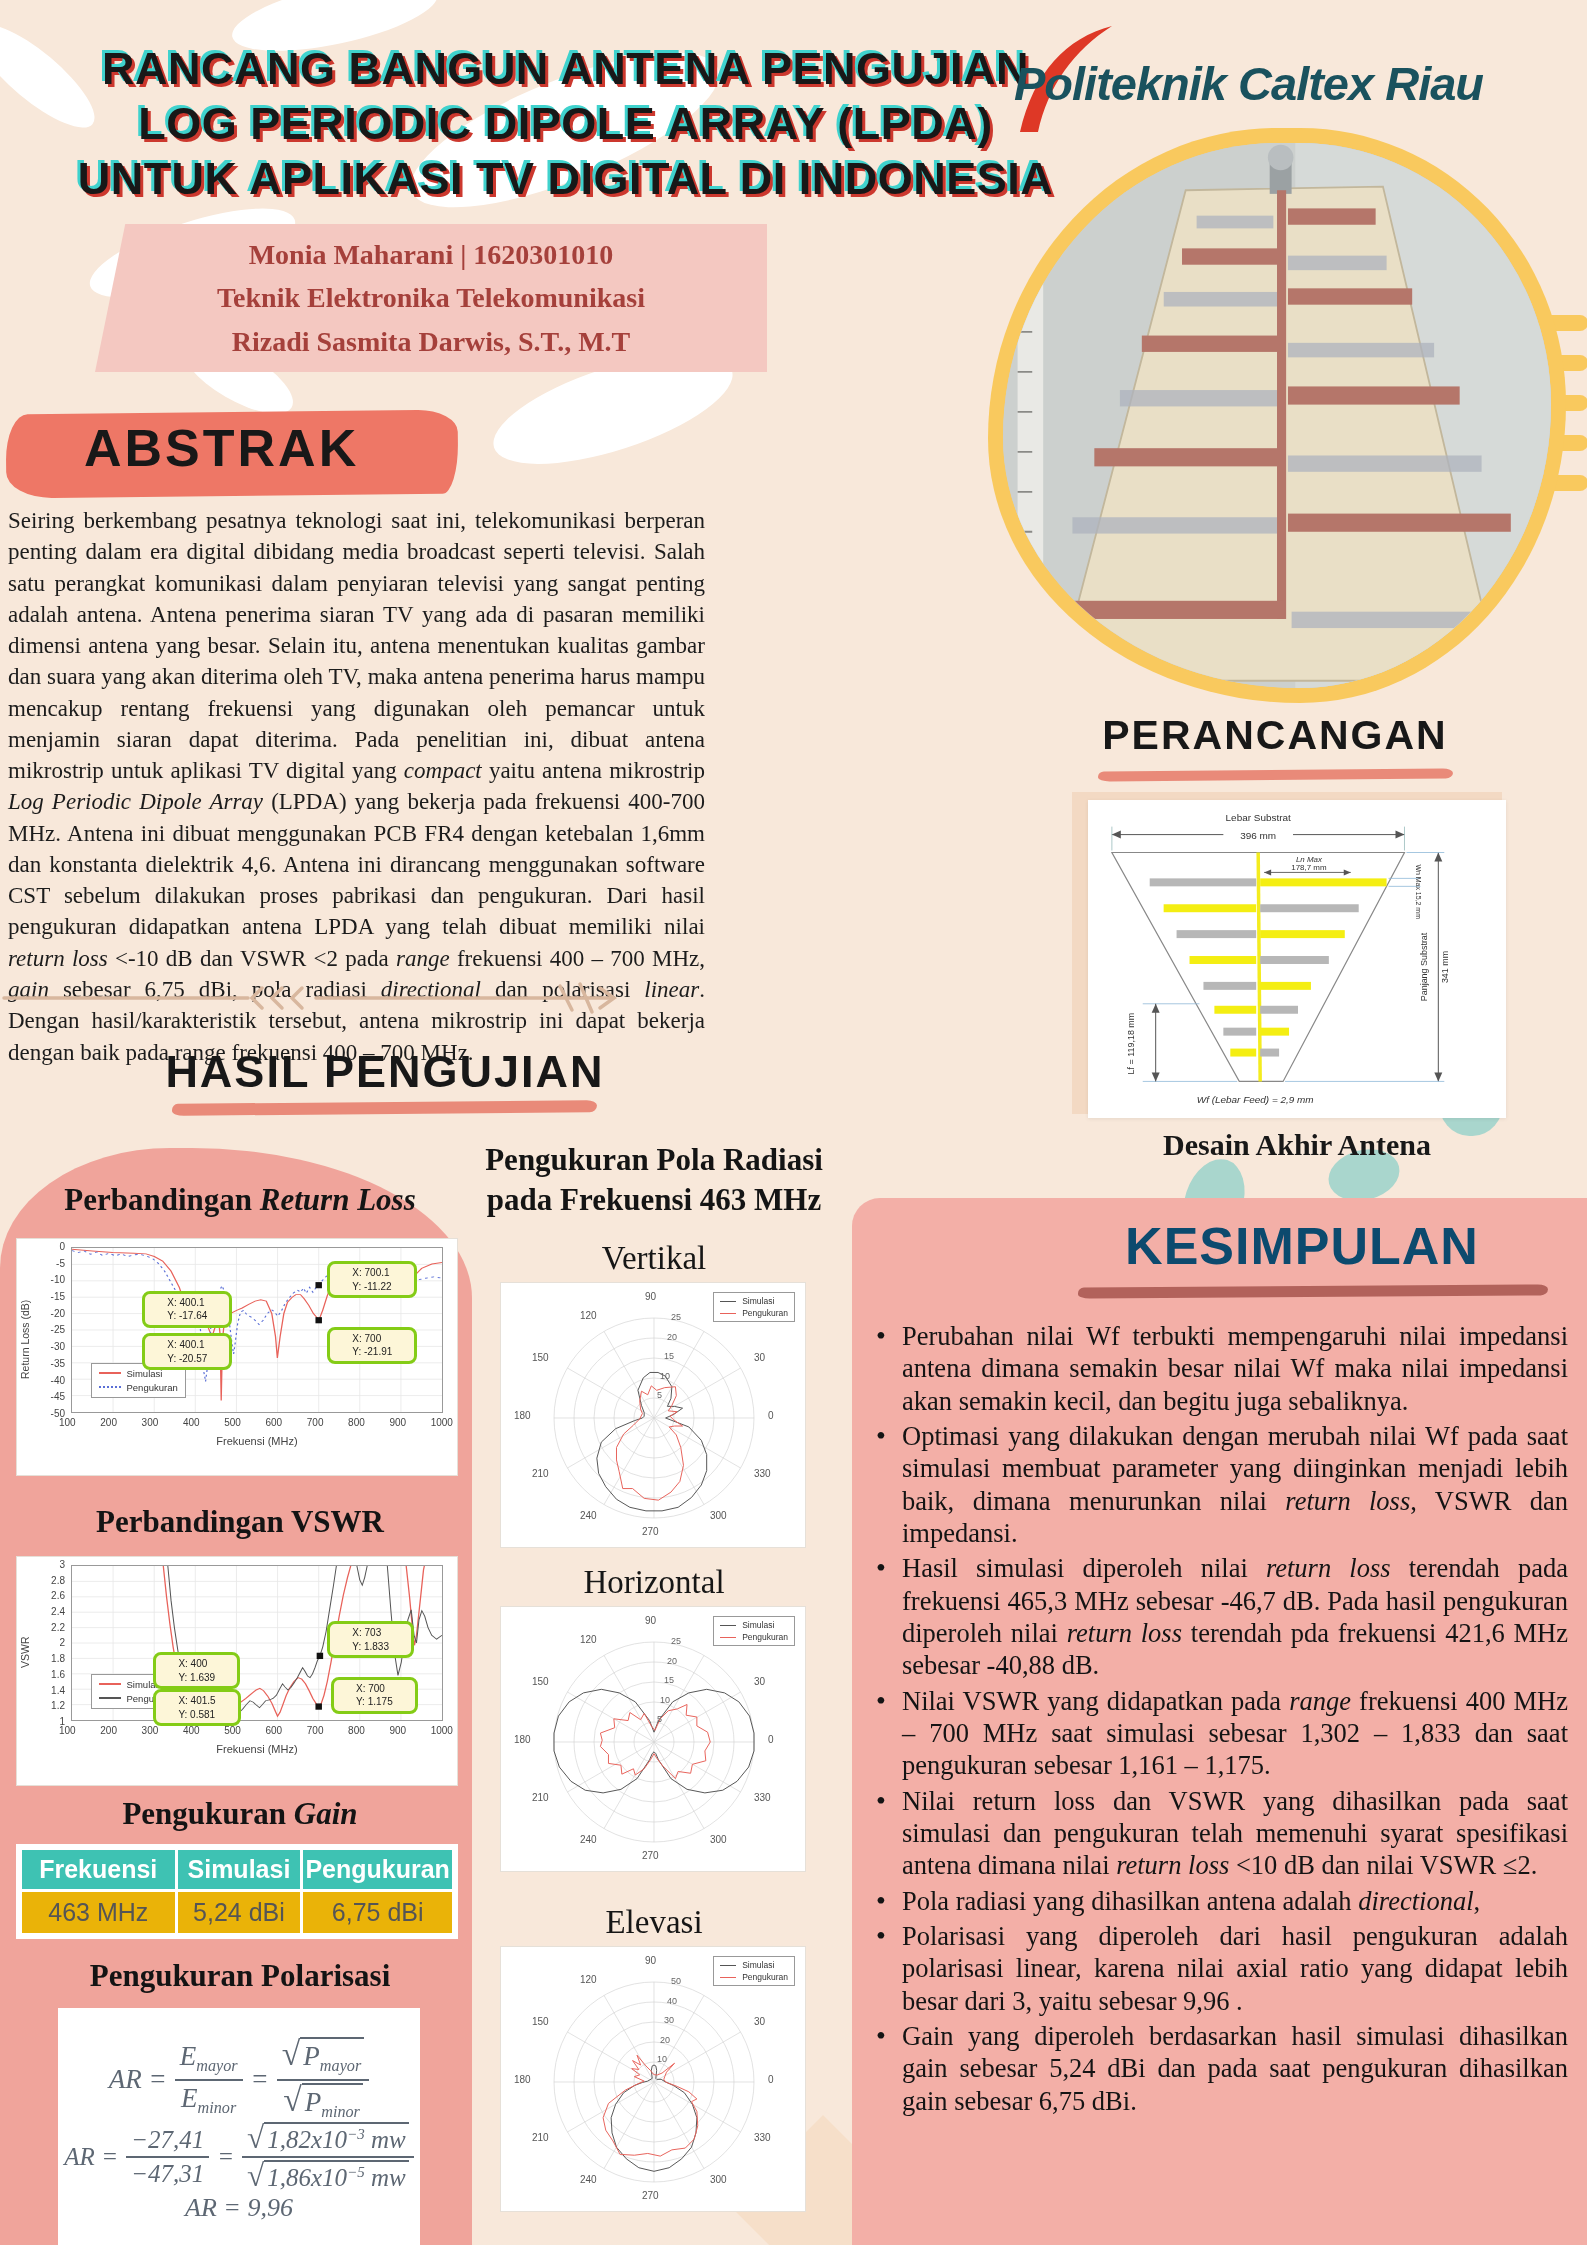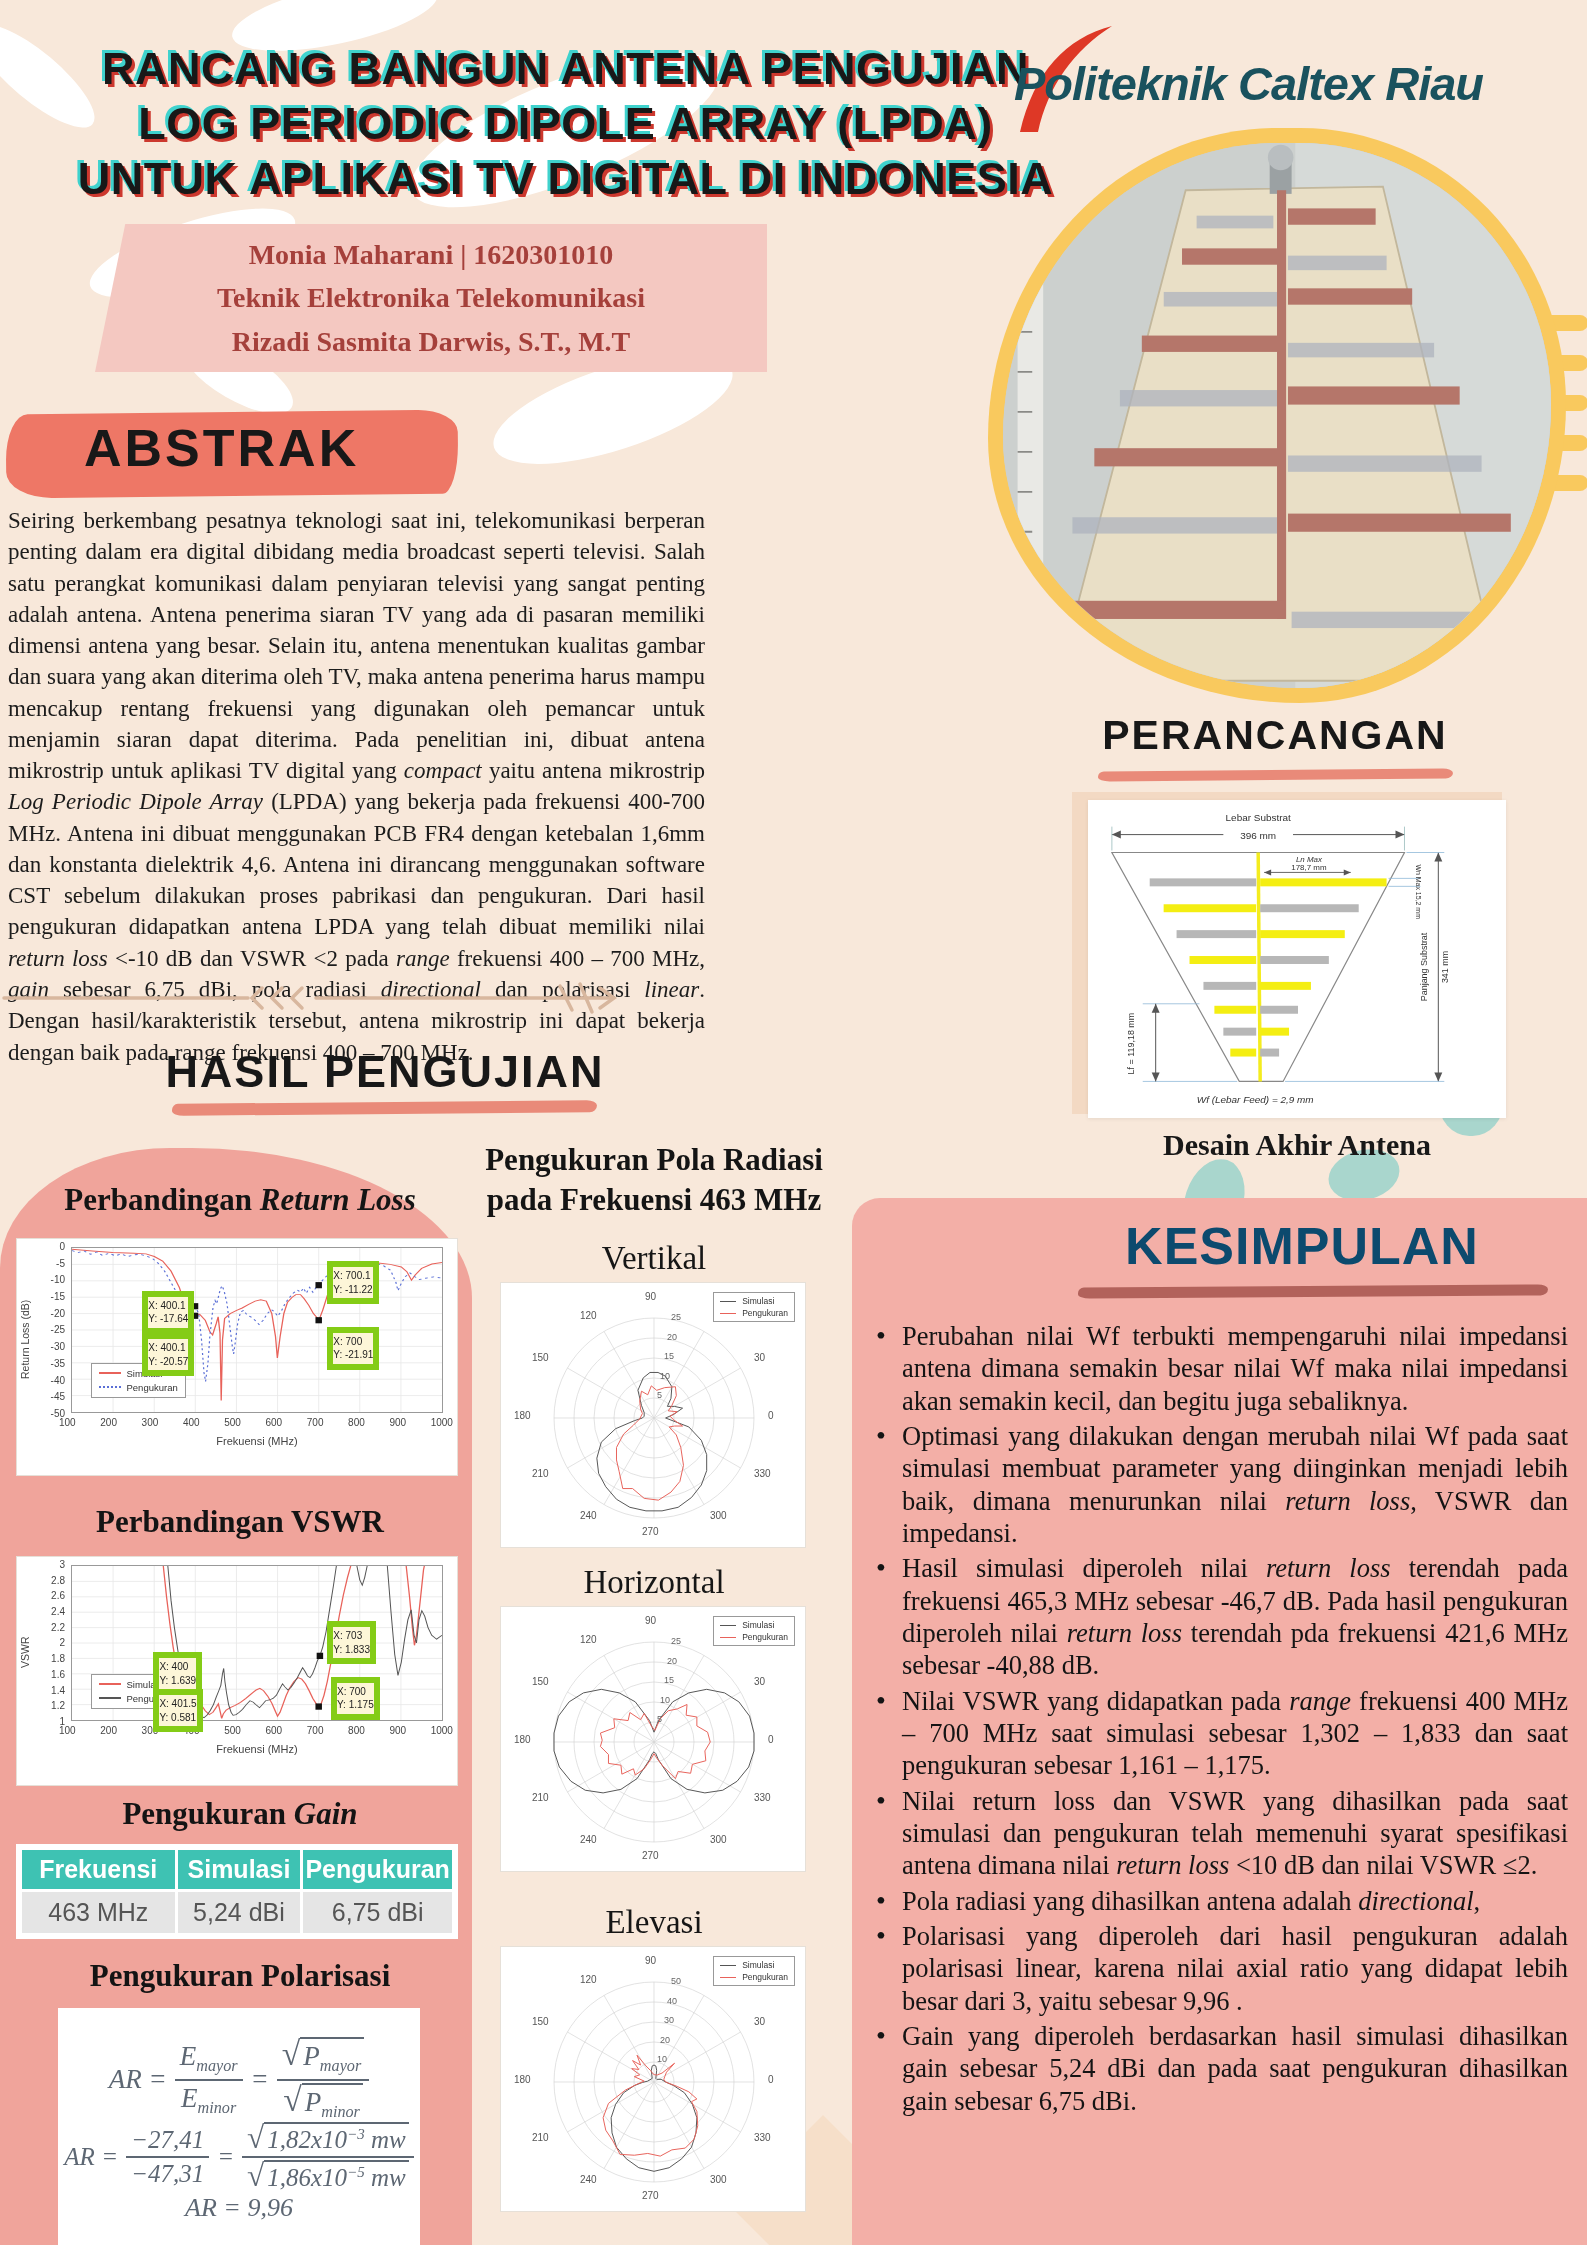--- a/index.html
+++ b/index.html
@@ -48,30 +48,30 @@
   .kes-panel{left:852px;top:1198px;width:735px;height:1047px;background:#f3afa7;border-radius:28px 0 0 0}
   
   .chart-title{position:absolute;text-align:center;font-family:"Liberation Serif",serif;font-weight:700;font-size:31px;color:#141414}
   .chart-panel{position:absolute;background:#fff;border:1px solid #e6e0d8}
   .plot{position:absolute;border:1px solid #999}
   .plot svg{width:100%;height:100%;display:block}
   .yticks{position:absolute;display:flex;flex-direction:column;justify-content:space-between;align-items:flex-end;font-size:10px;color:#444}
   .xticks{position:absolute;display:flex;justify-content:space-between;font-size:10px;color:#444}
   .vlab{position:absolute;writing-mode:vertical-rl;transform:rotate(180deg);font-size:10.5px;color:#444;text-align:center}
   .xlab{position:absolute;text-align:center;font-size:11px;color:#444}
-  .tip{position:absolute;display:flex;flex-direction:column;background:#fdf6d8;border:6px solid #84cc16;border-radius:0;padding:2px 0;font-size:10px;line-height:1.35;color:#222;white-space:nowrap;z-index:3}
+  .tip{position:absolute;display:flex;flex-direction:column;background:#fdf6d8;border:3px solid #84cc16;border-radius:8px;padding:2px 22px;font-size:10px;line-height:1.35;color:#222;white-space:nowrap;z-index:3}
   .legend{position:absolute;background:#fff;border:1px solid #999;padding:4px 7px;display:flex;flex-direction:column;gap:3px;z-index:2}
   .lg-row{display:flex;align-items:center;gap:6px;font-size:9.5px;color:#333;white-space:nowrap}
   .lg-line{display:inline-block;width:22px;height:0}
   
   .gain-panel{left:16px;top:1844px;width:442px;background:#fff;padding:6px}
   .gain-head,.gain-row{display:grid;grid-template-columns:1.18fr .95fr 1.15fr;gap:3px;margin-bottom:3px}
   .gain-row{margin-bottom:0}
   .gain-head span{background:#3ec2b3;color:#fff;font-weight:700;font-size:25px;text-align:center;padding:5px 0}
-  .gain-row span{background:#e5e5e5;color:#555;font-size:25px;text-align:center;padding:6px 0}
+  .gain-row span{background:#eab308;color:#555;font-size:25px;text-align:center;padding:6px 0}
   
   .formula-panel{left:58px;top:2008px;width:362px;height:244px;background:#fff;display:flex;flex-direction:column;justify-content:center;color:#5d6773;font-family:"Liberation Serif",serif;font-style:italic}
   .fline{display:flex;justify-content:center;align-items:center;gap:8px;font-size:27px}
   .frac{display:inline-flex;flex-direction:column;text-align:center}
   .frac .num{border-bottom:2px solid #5d6773;padding:0 5px 2px}
   .frac .den{padding-top:2px}
   .sqrtv{display:inline-flex;align-items:flex-start}
   .sqrt-sym{font-size:1.25em;line-height:1;font-style:normal}
   .sqrt-bar{border-top:2px solid #5d6773;padding:2px 3px 0}
   .fline sub,.fline sup{font-size:.6em}

